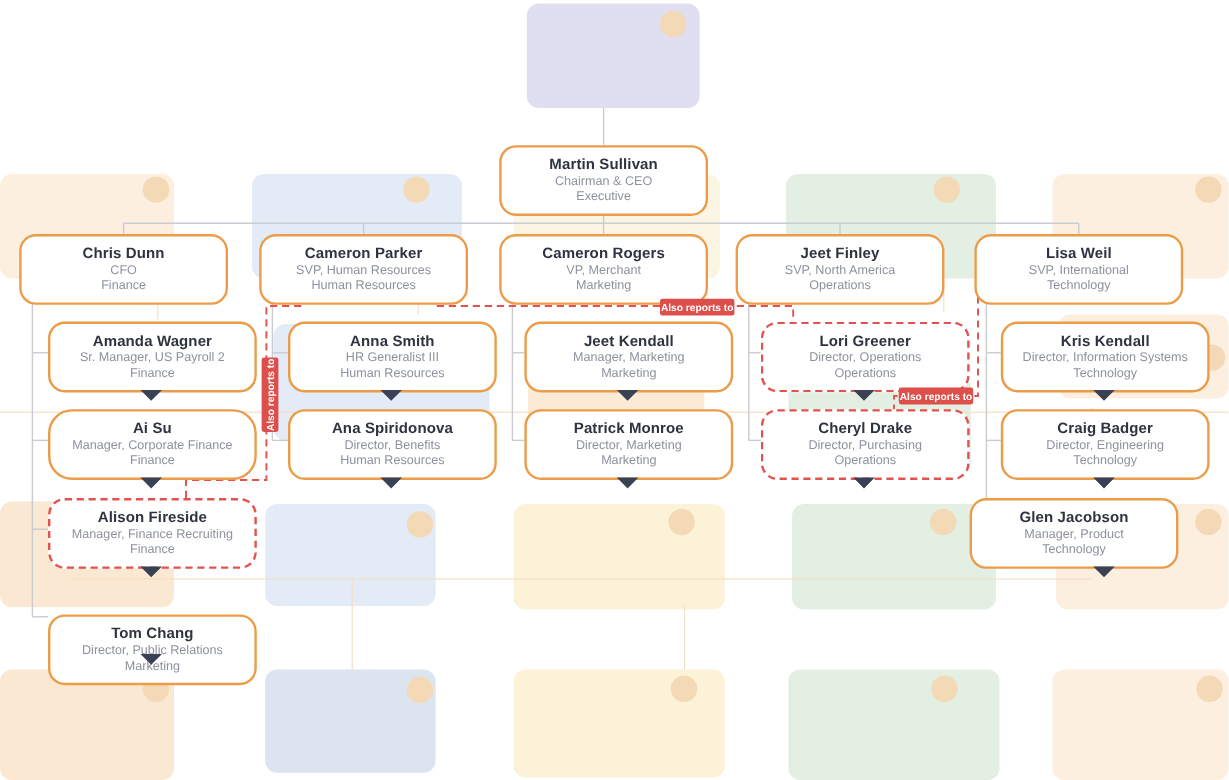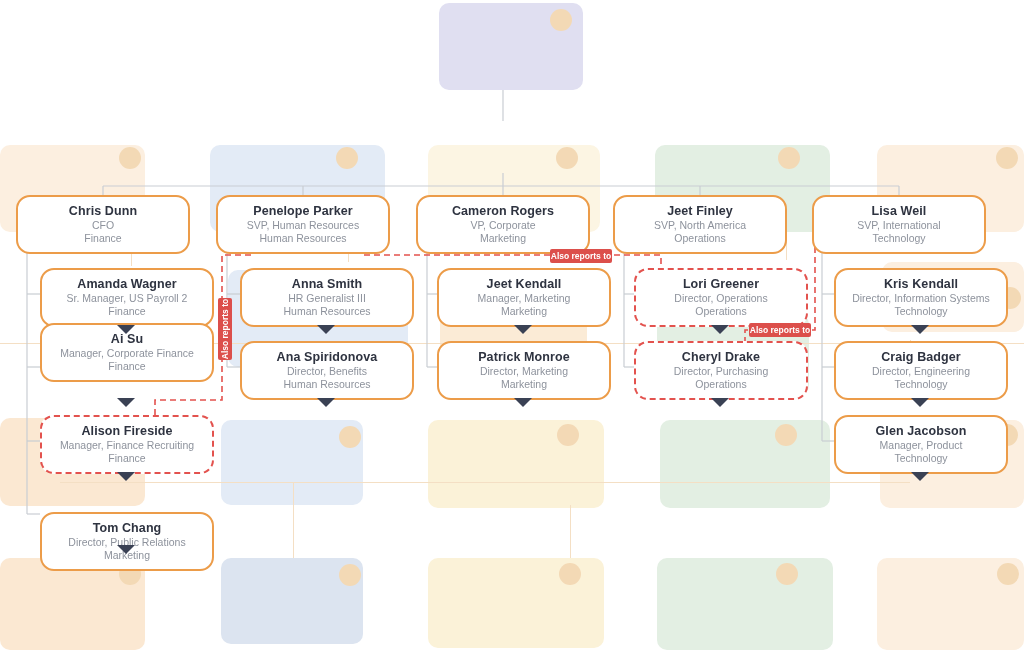--- a/index.html
+++ b/index.html
@@ -117,34 +117,39 @@
         <path d="M822,441 H834"></path>
     </g>
 
     <g stroke="#E3524E" stroke-width="1.6" fill="none" stroke-dasharray="6 4">
       <path d="M253,247 V255 H222 V400 H155 V415"></path>
       <path d="M362,247 V255 H661 V268"></path>
       <path d="M815,247 V330 H745 V341"></path>
     </g>
   </svg>
 
+  <div class="card" style="left:416px;top:121px;">
+    <span class="pname">Martin Sullivan</span>
+    <span class="pmeta">Chairman &amp; CEO</span>
+    <span class="pmeta">Executive</span>
+  </div>
 
   <div class="card" style="left:16px;top:195px;">
     <span class="pname">Chris Dunn</span>
     <span class="pmeta">CFO</span>
     <span class="pmeta">Finance</span>
   </div>
   <div class="card" style="left:216px;top:195px;">
-    <span class="pname">Penelope Parker</span>
+    <span class="pname">Cameron Parker</span>
     <span class="pmeta">SVP, Human Resources</span>
     <span class="pmeta">Human Resources</span>
   </div>
   <div class="card" style="left:416px;top:195px;">
     <span class="pname">Cameron Rogers</span>
-    <span class="pmeta">VP, Corporate</span>
+    <span class="pmeta">VP, Merchant</span>
     <span class="pmeta">Marketing</span>
   </div>
   <div class="card" style="left:613px;top:195px;">
     <span class="pname">Jeet Finley</span>
     <span class="pmeta">SVP, North America</span>
     <span class="pmeta">Operations</span>
   </div>
   <div class="card" style="left:812px;top:195px;">
     <span class="pname">Lisa Weil</span>
     <span class="pmeta">SVP, International</span>
@@ -170,21 +175,21 @@
     <span class="pname">Lori Greener</span>
     <span class="pmeta">Director, Operations</span>
     <span class="pmeta">Operations</span>
   </div>
   <div class="card" style="left:834px;top:268px;">
     <span class="pname">Kris Kendall</span>
     <span class="pmeta">Director, Information Systems</span>
     <span class="pmeta">Technology</span>
   </div>
 
-  <div class="card" style="left:40px;top:323px;">
+  <div class="card" style="left:40px;top:341px;border-radius:20px;">
     <span class="pname">Ai Su</span>
     <span class="pmeta">Manager, Corporate Finance</span>
     <span class="pmeta">Finance</span>
   </div>
   <div class="card" style="left:240px;top:341px;">
     <span class="pname">Ana Spiridonova</span>
     <span class="pmeta">Director, Benefits</span>
     <span class="pmeta">Human Resources</span>
   </div>
   <div class="card" style="left:437px;top:341px;">
@@ -201,21 +206,21 @@
     <span class="pname">Craig Badger</span>
     <span class="pmeta">Director, Engineering</span>
     <span class="pmeta">Technology</span>
   </div>
 
   <div class="card dashed" style="left:40px;top:415px;">
     <span class="pname">Alison Fireside</span>
     <span class="pmeta">Manager, Finance Recruiting</span>
     <span class="pmeta">Finance</span>
   </div>
-  <div class="card" style="left:834px;top:415px;">
+  <div class="card" style="left:808px;top:415px;">
     <span class="pname">Glen Jacobson</span>
     <span class="pmeta">Manager, Product</span>
     <span class="pmeta">Technology</span>
   </div>
 
   <div class="card" style="left:40px;top:512px;">
     <span class="pname">Tom Chang</span>
     <span class="pmeta">Director, Public Relations</span>
     <span class="pmeta">Marketing</span>
   </div>

